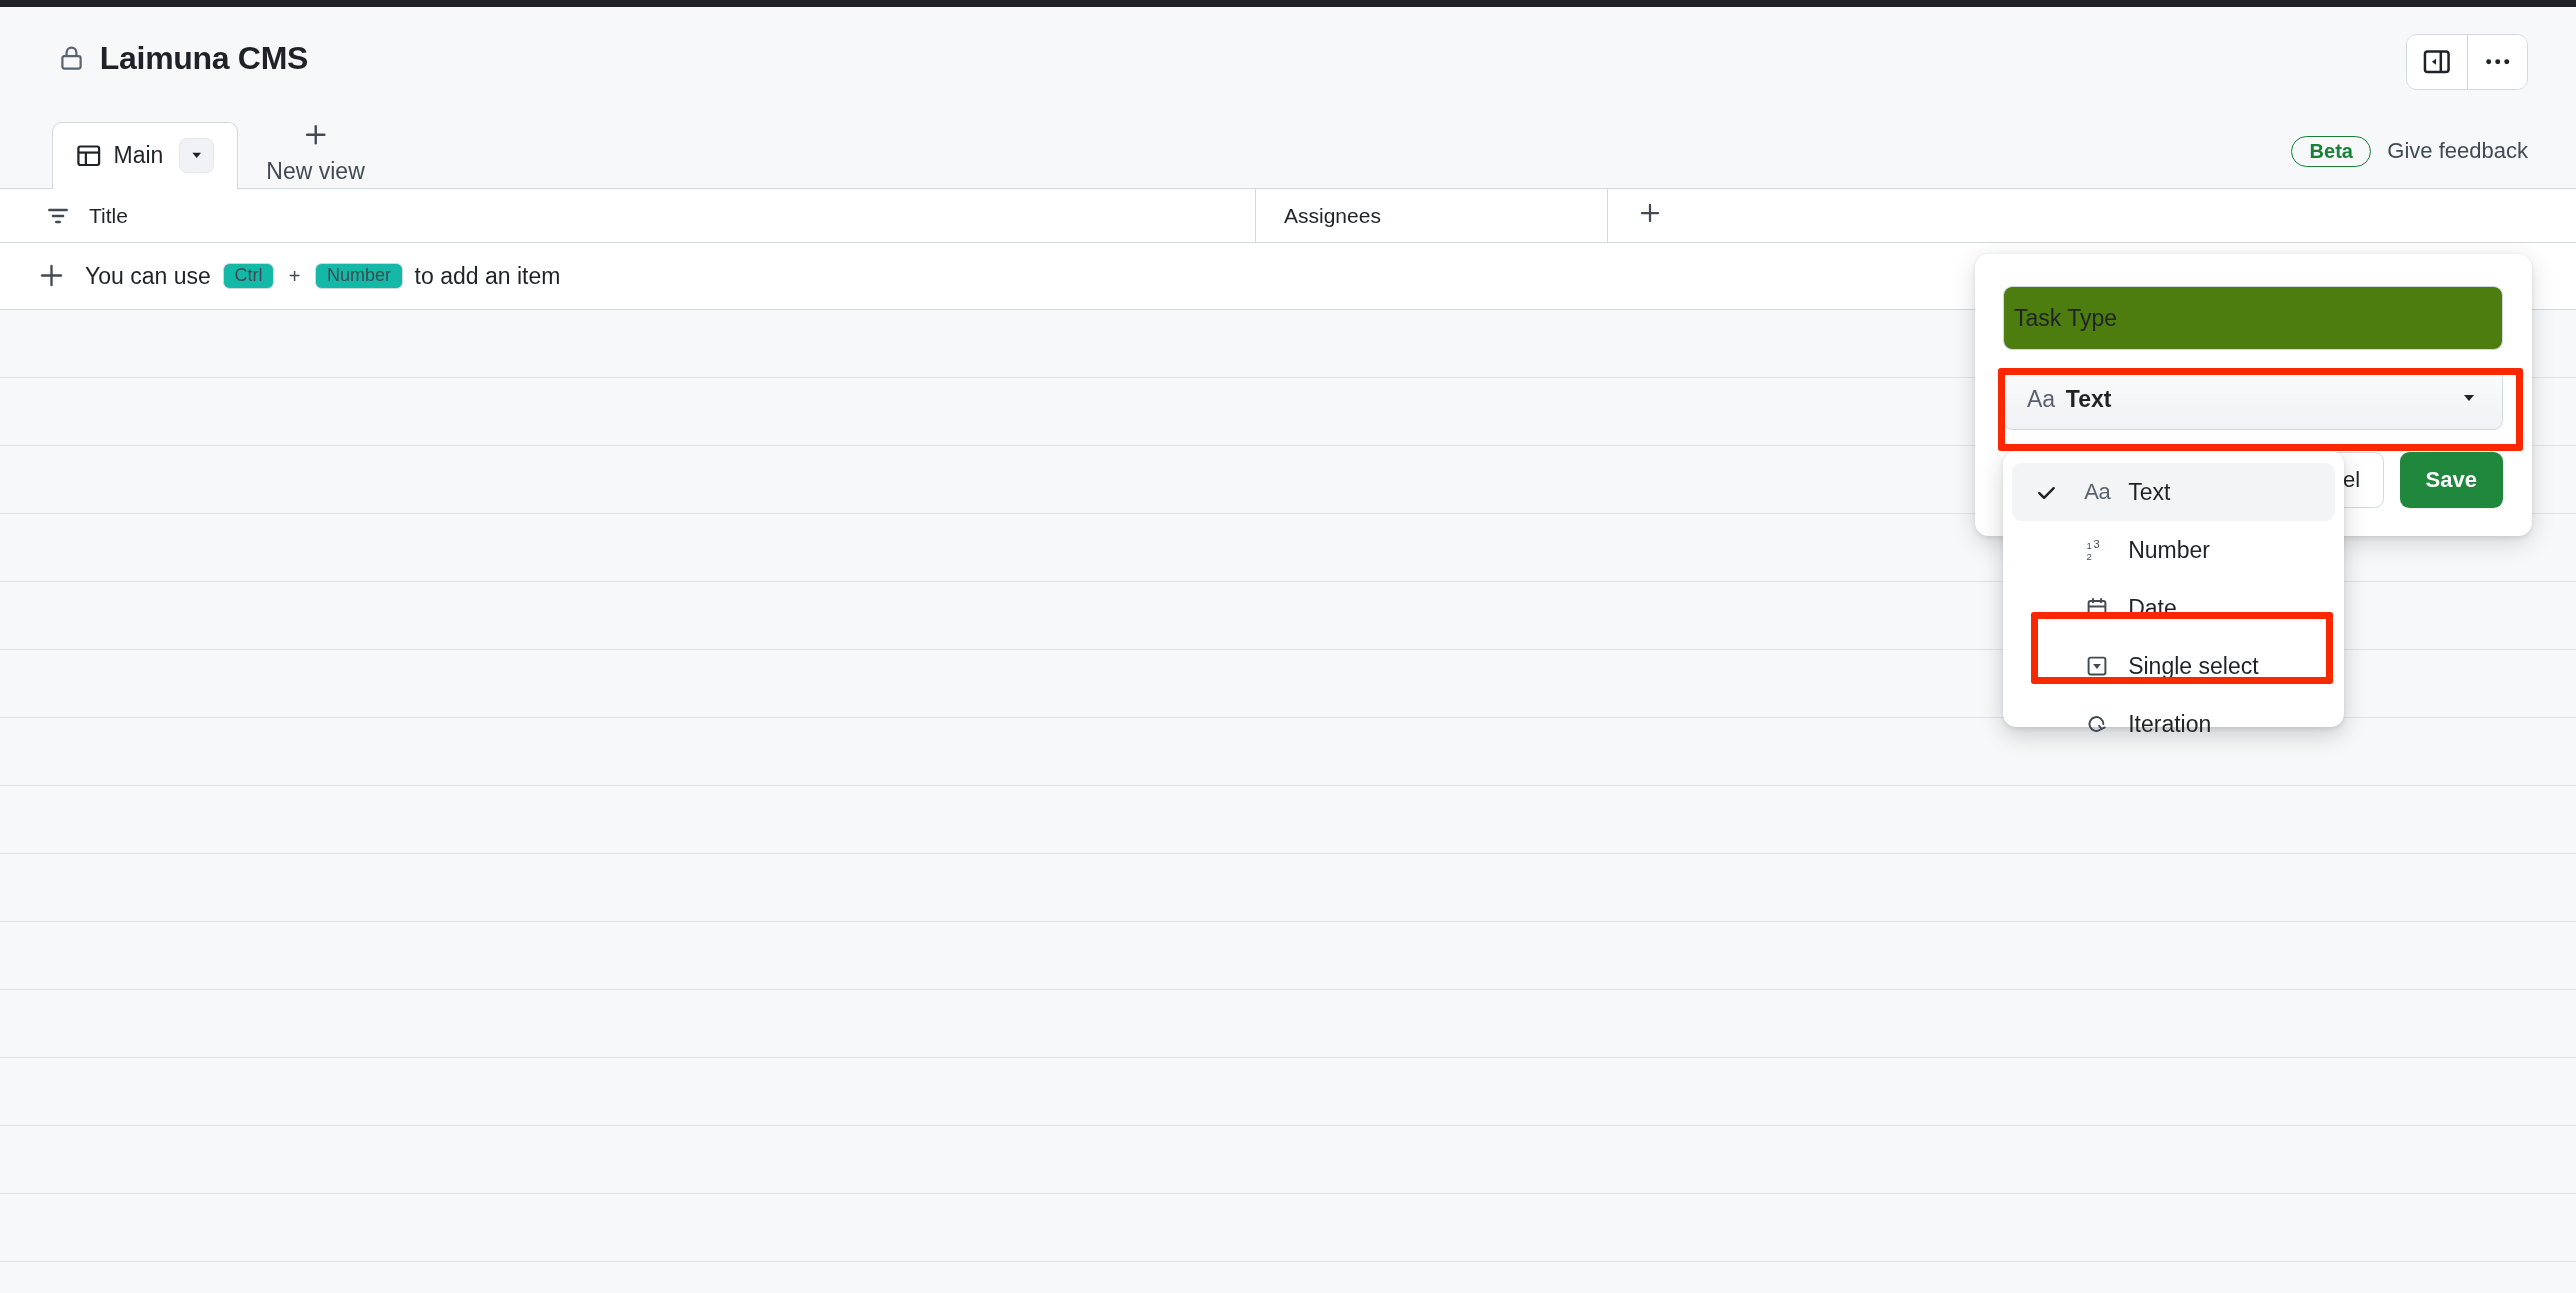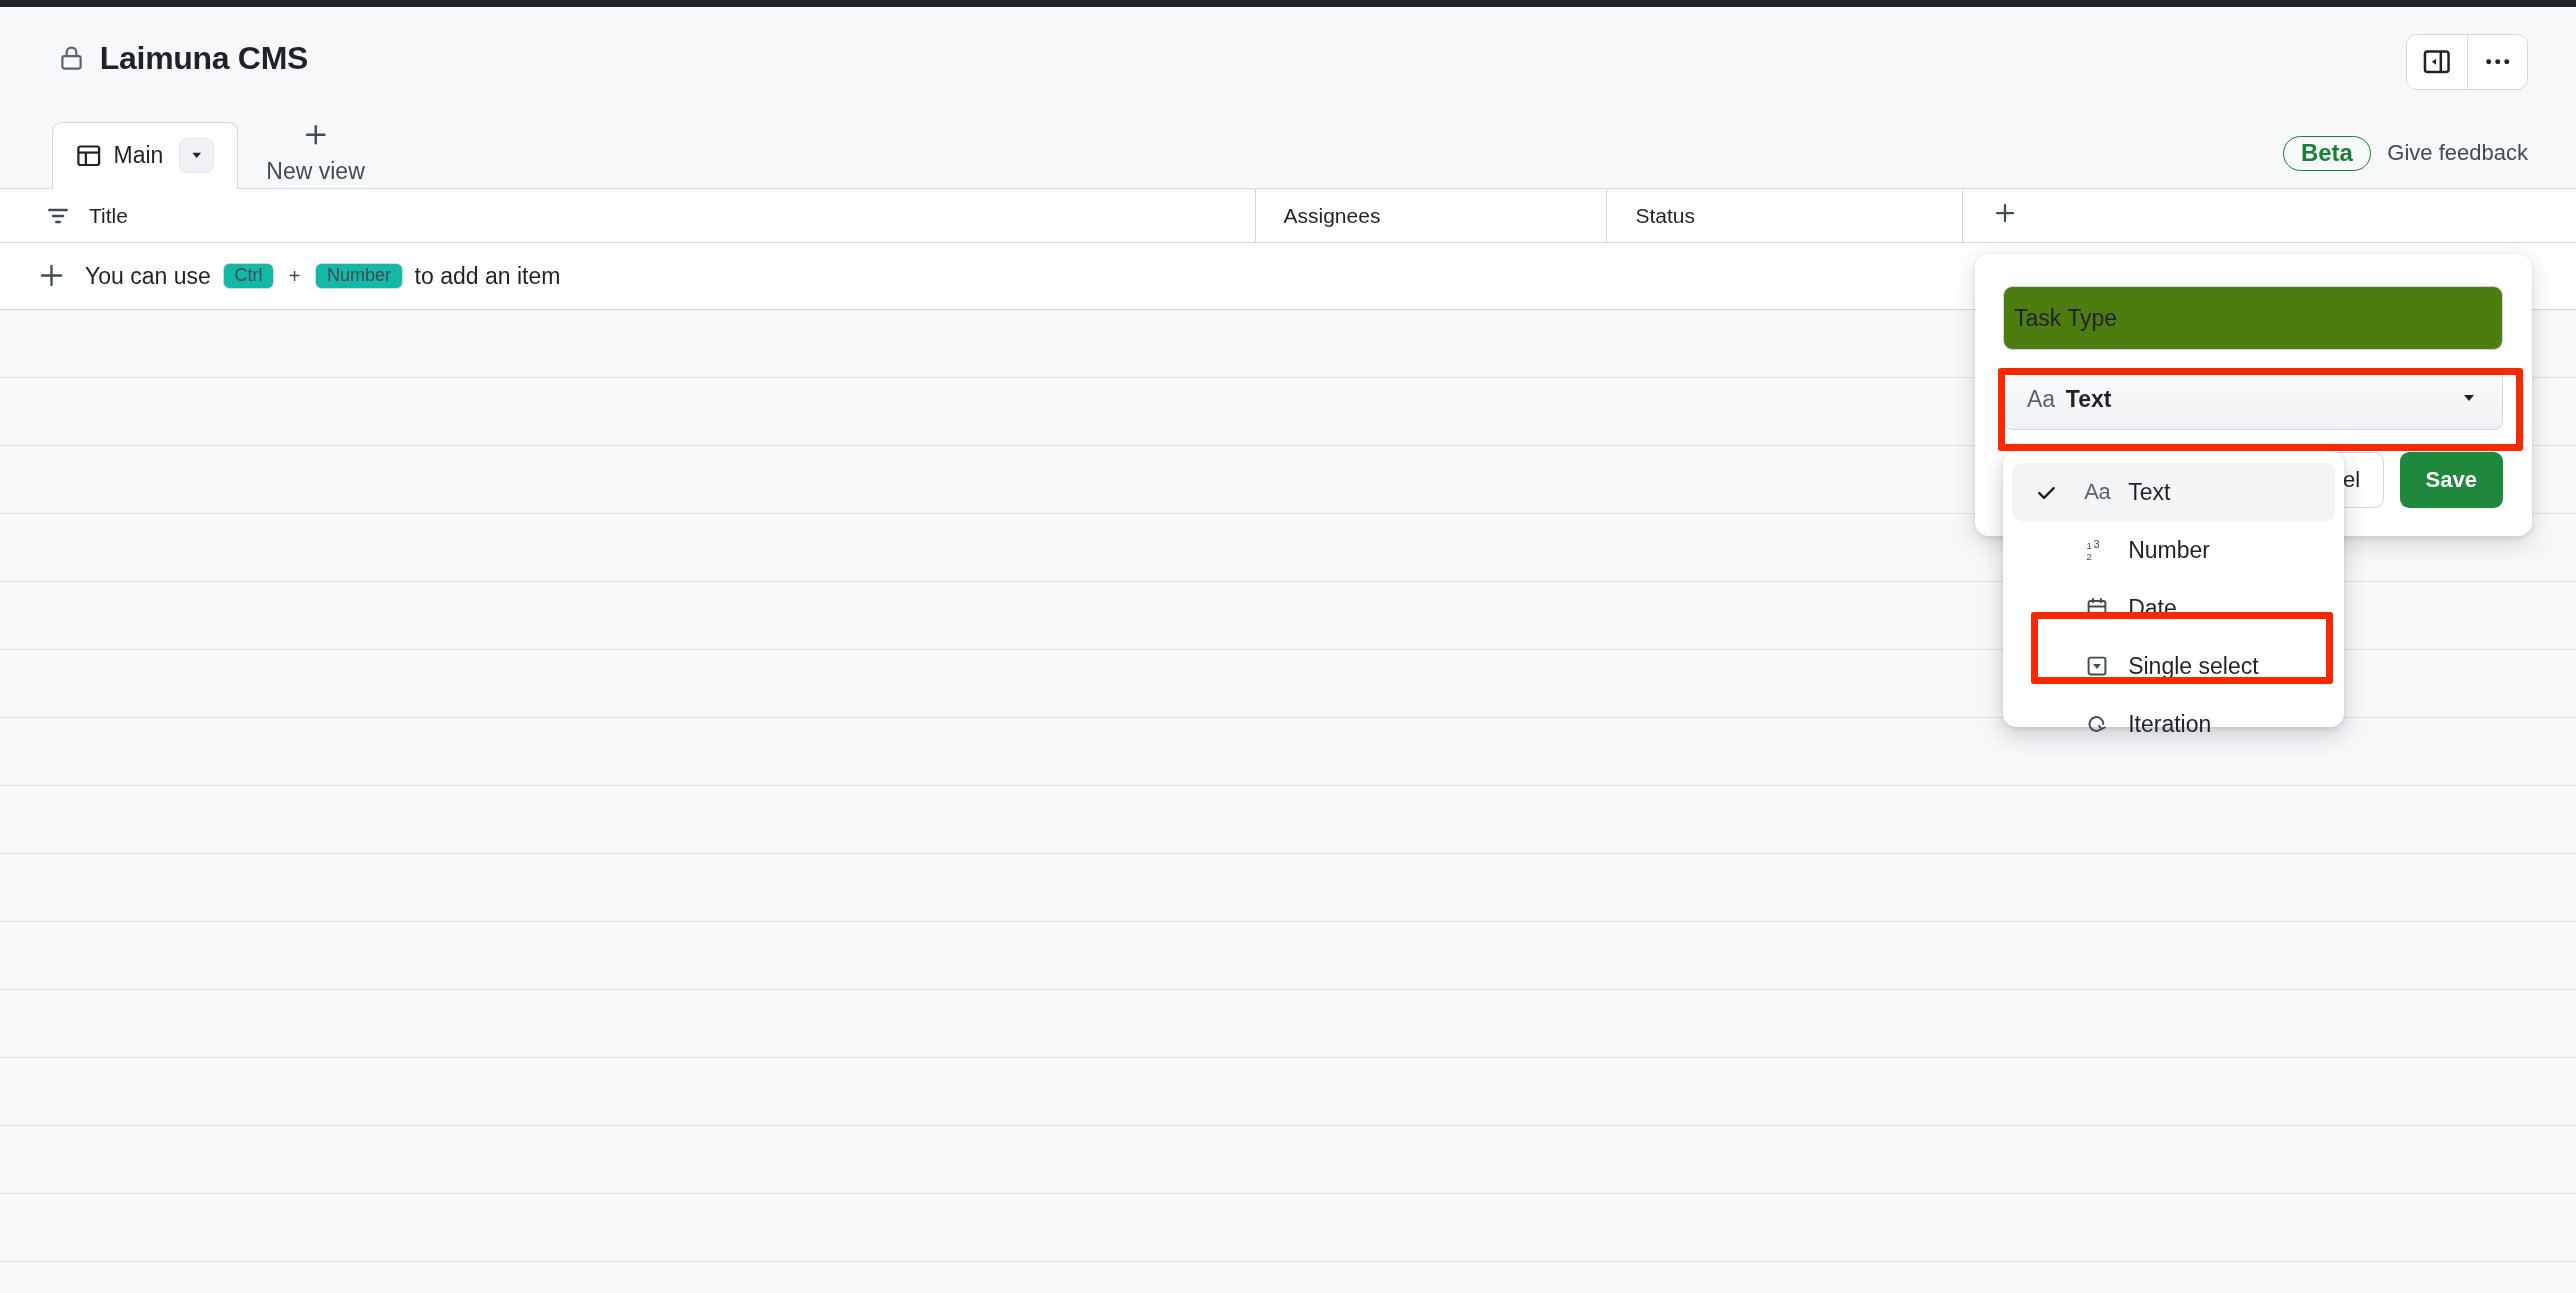--- a/index.html
+++ b/index.html
@@ -83,21 +83,21 @@
   }
   .new-view-label { font-size: 23px; color: #424a53; }
 
   .beta-wrap {
     position: absolute; right: 48px; top: 21.5px;
     display: flex; align-items: center; gap: 16px;
   }
   .beta-badge {
     border: 1.3px solid #1a7f37; color: #1a7f37;
     border-radius: 670px; padding: 4px 17.4px 5.4px;
-    font-size: 24px; font-weight: 600; line-height: 1;
+    font-size: 20px; font-weight: 600; line-height: 1;
   }
   .give-feedback { font-size: 22px; color: #424a53; cursor: pointer; }
 
   
   .table { position: absolute; top: 189px; left: 0; width: 2576px; bottom: 0; background: #ffffff; }
   .thead {
     display: flex; height: 54px; align-items: center;
     background: #ffffff;
     border-bottom: 1.3px solid #d1d9e0;
   }
@@ -299,23 +299,20 @@
         <svg class="filter-icon" viewBox="0 0 16 16" fill="none" stroke="currentColor" stroke-width="1.6" stroke-linecap="round">
           <line x1="2.2" y1="4" x2="13.8" y2="4"></line>
           <line x1="4.6" y1="8" x2="11.4" y2="8"></line>
           <line x1="6.8" y1="12" x2="9.2" y2="12"></line>
         </svg>
       </span>
       <span>Title</span>
     </div>
     <div class="th th-assignees">
       <span>Assignees</span>
-    </div>
-    <div class="th th-status">
-      <span>Status</span>
     </div>
     <div class="th th-add">
       <span>
         <svg width="24" height="24" viewBox="0 0 16 16" fill="none" stroke="#424a53" stroke-width="1.5" stroke-linecap="round">
           <line x1="8" y1="2.6" x2="8" y2="13.4"></line>
           <line x1="2.6" y1="8" x2="13.4" y2="8"></line>
         </svg>
       </span>
     </div>
   </div>

